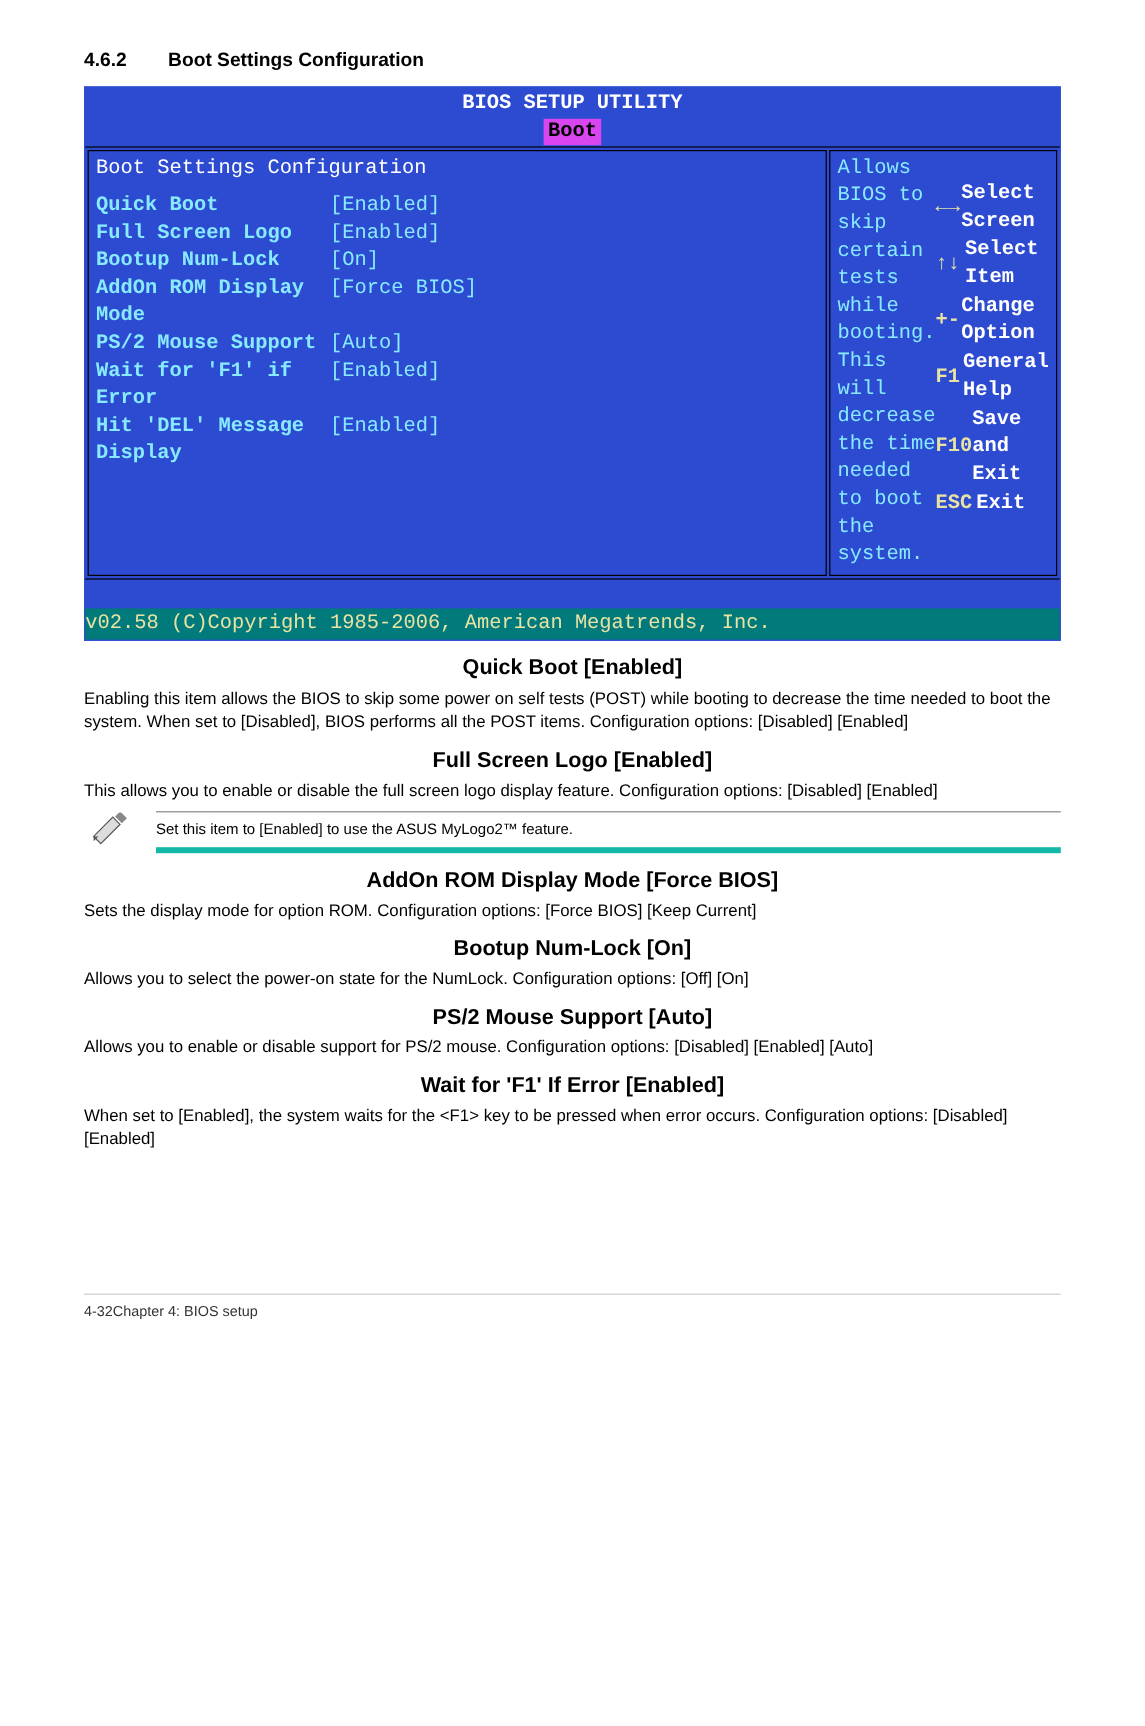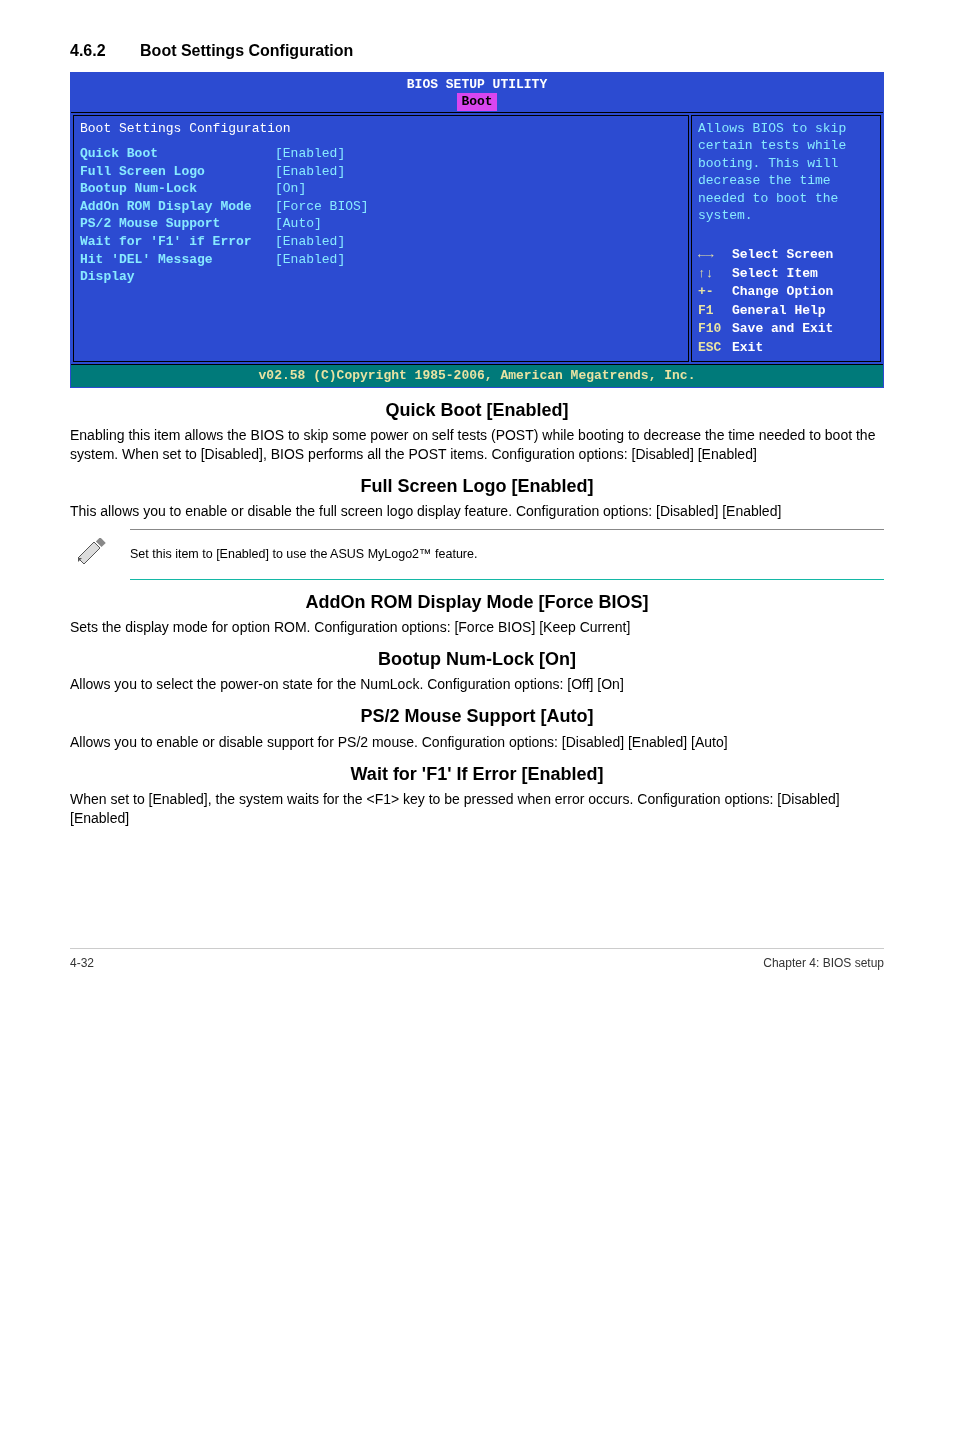--- a/index.html
+++ b/index.html
@@ -16,21 +16,21 @@
   .section-title {
     font-size: 16px;
     font-weight: bold;
     margin-bottom: 10px;
   }
   .section-num { display: inline-block; margin-right: 30px; }
 
   
   .bios {
     font-family: "Courier New", monospace;
-    font-size: 13px;
+    font-size: 17px;
     color: #fff;
     background: #2c4bd1;
     border: 1px solid #2c4bd1;
     margin-bottom: 10px;
   }
   .bios-header {
     text-align: center;
     padding: 3px 0 1px 0;
     font-weight: bold;
   }
@@ -52,64 +52,63 @@
     margin: 2px;
     padding: 4px 6px 34px 6px;
     background: #2c4bd1;
   }
   .bios-right {
     width: 190px;
     border: 1px solid #000;
     margin: 2px 2px 2px 0;
     padding: 4px 6px;
     display: flex;
-    flex-direction: column;
+    flex-direction: row;
     justify-content: space-between;
   }
   .bios-left-title { color: #fff; margin-bottom: 8px; }
   .bios-row { display: flex; }
   .bios-row .lbl { color: #88eaff; width: 195px; font-weight: bold; }
   .bios-row .val { color: #88eaff; }
   .help-top { color: #88eaff; }
   .help-bottom { color: #fff; margin-top: 20px; }
   .help-line { display: flex; align-items: center; margin: 1px 0; }
   .help-line .sym { width: 34px; color: #e8e3a3; font-weight: bold; }
   .help-line .txt { color: #fff; font-weight: bold; }
   .bios-footer {
     background: #007a7a;
     color: #e8e3a3;
-    text-align: center;
-    font-weight: bold;
+    font-weight: normal;
     padding: 2px 0;
+    margin-top: 24px;
   }
 
   h3.sub { font-size: 18px; font-weight: bold; margin-top: 10px; margin-bottom: 4px; text-align: center; }
   p.body { margin-bottom: 8px; }
 
   .note-row {
     display: flex;
     align-items: center;
     margin: 6px 0 10px 0;
   }
   .note-icon {
     width: 60px;
     flex-shrink: 0;
     padding-left: 6px;
   }
   .note-text {
     border-top: 1px solid #888;
-    border-bottom: 1px solid #14b8a6;
-    padding: 16px 0;
+    border-bottom: 5px solid #14b8a6;
+    padding: 6px 0;
     font-size: 12.5px;
     flex: 1;
   }
 
   .page-footer {
     display: flex;
-    justify-content: space-between;
     font-size: 12px;
     color: #333;
     border-top: 1px solid #ccc;
     padding-top: 6px;
     margin-top: 120px;
   }
 </style>
 </head>
 <body>
 

